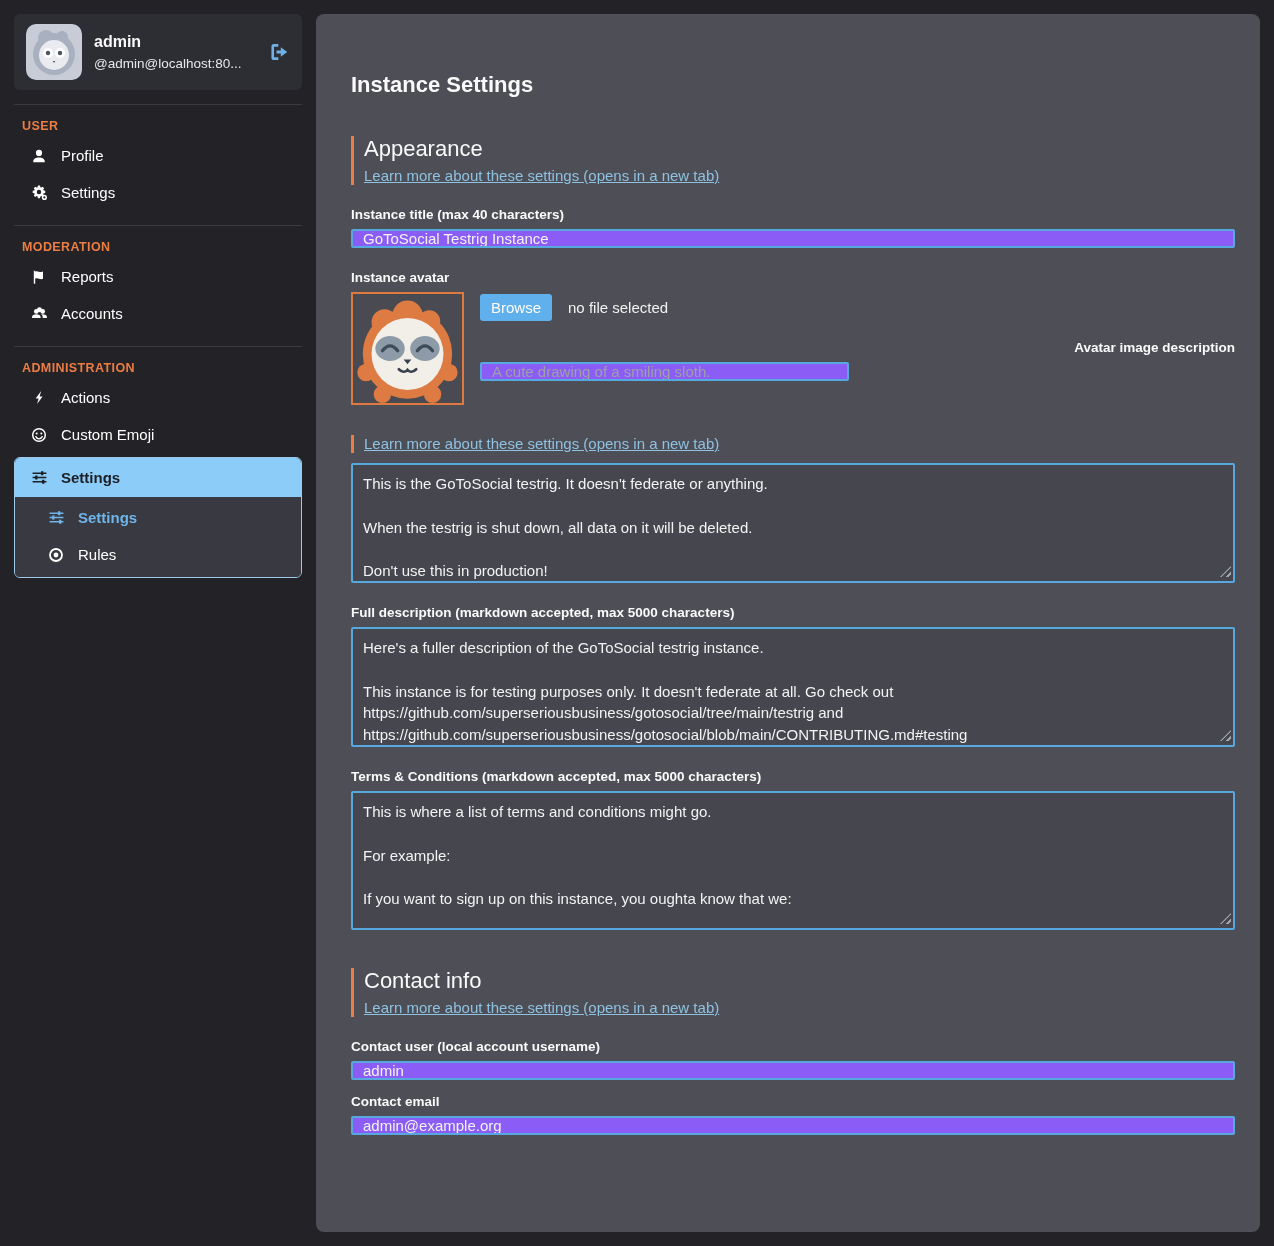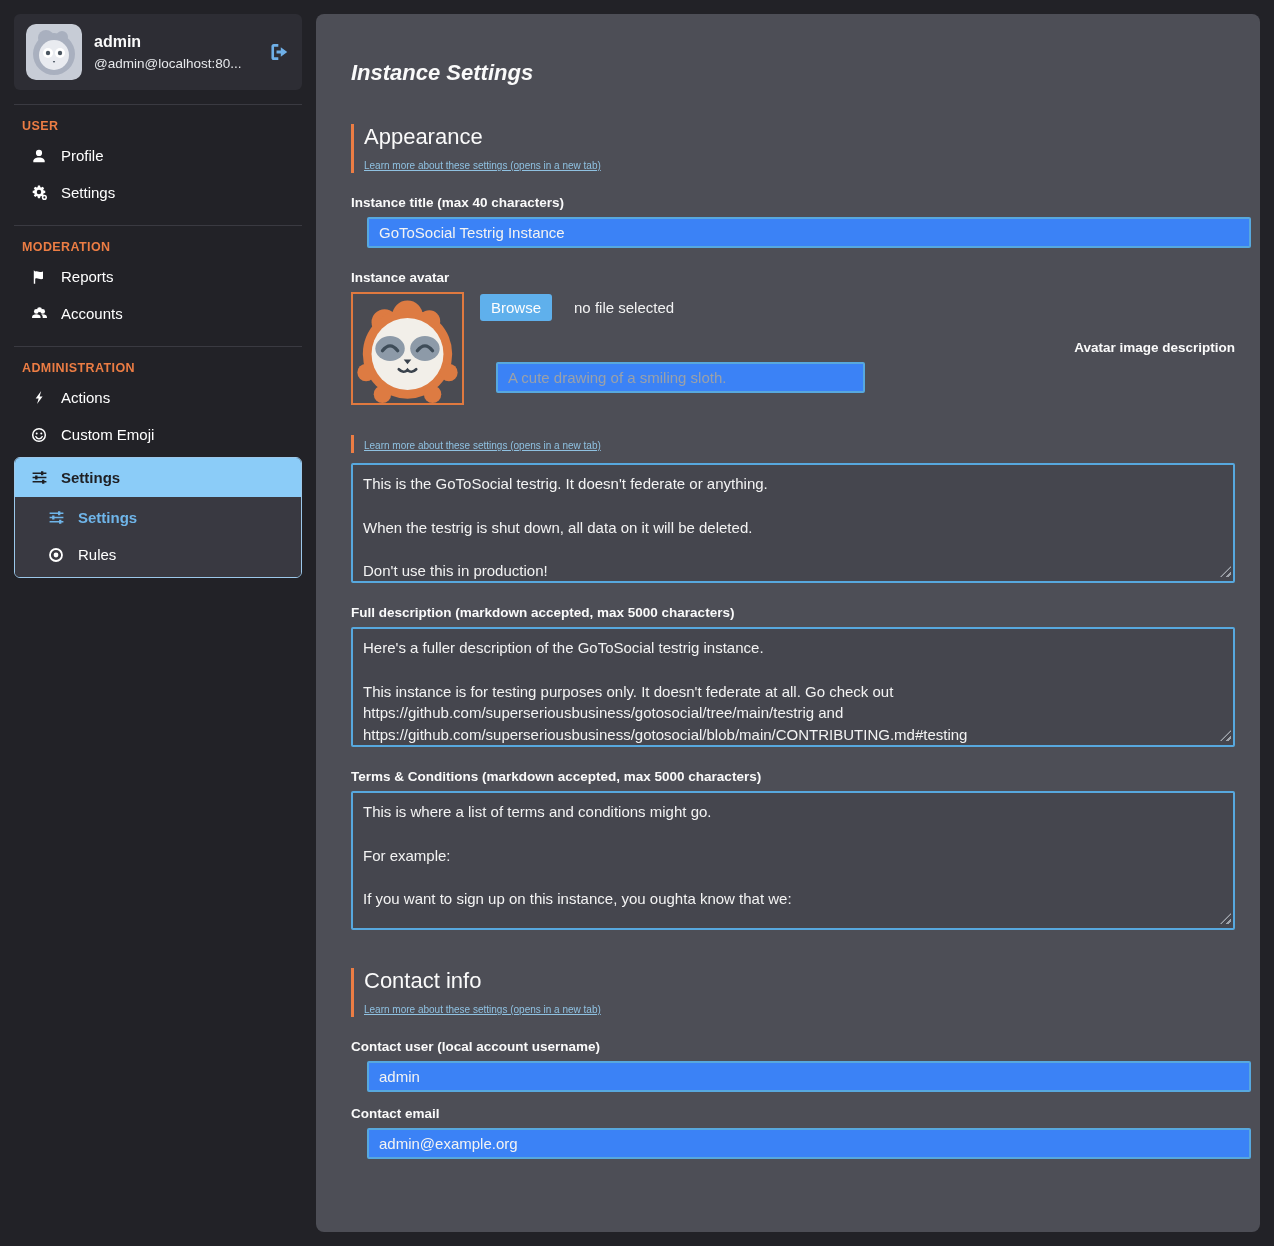--- a/index.html
+++ b/index.html
@@ -58,39 +58,39 @@
   .submenu .nav-item.active { color: #6fb5e9; font-weight: bold; }
 
   
   .panel {
     flex: 1;
     background: #4d4e56;
     border-radius: 8px;
     padding: 42px 25px 46px 35px;
     min-height: 1218px;
   }
-  .page-title { font-size: 22px; font-weight: bold; margin: 4px 0 38px 0; font-style: italic; }
+  .page-title { font-size: 22px; font-weight: bold; margin: 16px 0 38px 0; }
 
   .section-head {
     border-left: 3px solid #ec7d44;
     padding-left: 10px;
     margin: 30px 0 10px 0;
   }
   .section-head h2 { font-size: 22px; font-weight: normal; margin: 0 0 5px 0; }
-  .learn-link { color: #8fc1e1; font-size: 10px; text-decoration: underline; cursor: pointer; }
+  .learn-link { color: #8fc1e1; font-size: 15px; text-decoration: underline; cursor: pointer; }
 
   .field-label {
     display: block; font-weight: bold; font-size: 13.5px;
     margin: 22px 0 7px 0;
   }
   .text-input {
-    width: 100%; background: #3b82f6;
+    width: 100%; background: #8b5cf6;
     border: 2px solid #57a8de; border-radius: 2px;
     color: #f3f3f3; font-size: 15px; font-family: inherit;
-    padding: 5px 10px; height: 31px; margin-left: 16px;
+    padding: 5px 10px; height: 19px;
   }
   .text-input::placeholder { color: #9ba1a9; opacity: 1; }
 
   .ta-wrap { position: relative; }
   textarea.text-area {
     width: 100%; background: #45464e;
     border: 2px solid #57a8de; border-radius: 2px;
     color: #f3f3f3; font-size: 15px; font-family: inherit;
     line-height: 1.45; padding: 8px 10px;
     height: 120px; resize: none; display: block;
@@ -102,21 +102,21 @@
     clip-path: polygon(100% 0, 0 100%, 100% 100%);
   }
 
   
   .avatar-row { display: flex; gap: 16px; align-items: flex-start; }
   .instance-avatar {
     width: 113px; height: 113px; border: 2px solid #e0793f;
     flex-shrink: 0; overflow: hidden; background: #4a4b52;
   }
   .avatar-controls { flex: 1; padding-top: 2px; }
-  .browse-row { display: flex; align-items: center; gap: 22px; }
+  .browse-row { display: flex; align-items: center; gap: 16px; }
   .browse-btn {
     background: #5fb0ec; color: #fdfdfd; border: none;
     font-family: inherit; font-size: 15px;
     padding: 5px 11px; border-radius: 3px; cursor: pointer;
   }
   .file-status { font-size: 15px; color: #f2f2f2; }
   .avatar-desc-label { margin-top: 19px; text-align: right; }
   .avatar-desc-input { width: 369px; }
 
   svg { display: block; }

